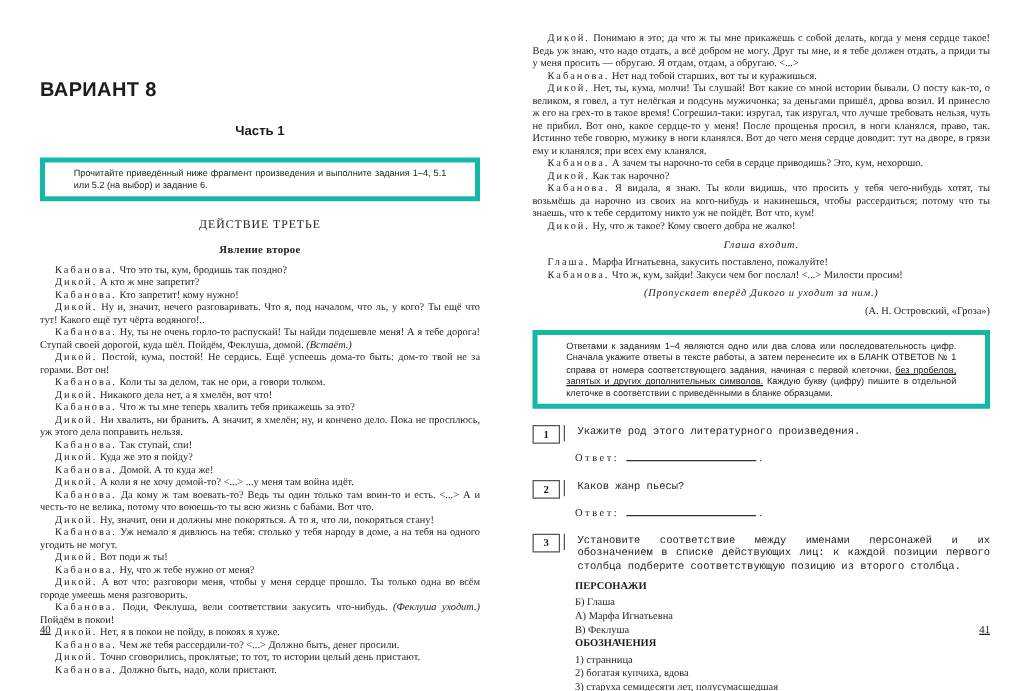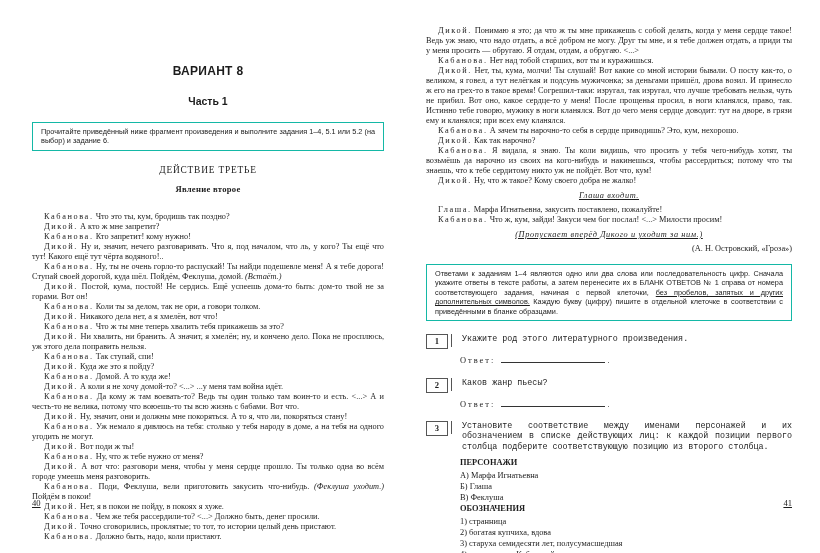--- a/index.html
+++ b/index.html
@@ -4,32 +4,32 @@
 <style>
   html,body{margin:0;padding:0;}
   body{
     width:820px;height:553px;position:relative;overflow:hidden;
     background:#ffffff;color:#1c1c1c;
     font-family:"Liberation Serif", serif;
   }
   .page{position:absolute;top:0;}
   .page-left{left:32px;width:352px;}
   .page-right{left:426px;width:366px;}
-  .variant-title{margin:64px 0 0;text-align:center;font-family:"Liberation Sans",sans-serif;
-    font-weight:bold;font-size:12px;letter-spacing:0.3px;}
+  .variant-title{margin:64px 0 0;font-family:"Liberation Sans",sans-serif;
+    font-weight:bold;font-size:16px;letter-spacing:0.3px;}
   .part-title{margin:17px 0 0;text-align:center;font-family:"Liberation Sans",sans-serif;
     font-weight:bold;font-size:10.5px;}
-  .ibox{border:1px solid #14b8a6;margin-top:15px;padding:4px 8px;
+  .ibox{border:4px solid #14b8a6;margin-top:15px;padding:4px 23px;
     font-family:"Liberation Sans",sans-serif;font-size:7.3px;line-height:9.4px;text-align:justify;}
   .act-title{margin:14px 0 0;text-align:center;font-size:9.4px;letter-spacing:0.8px;}
-  .scene-title{margin:9px 0 18px;text-align:center;font-weight:bold;font-size:8.6px;letter-spacing:0.3px;}
+  .scene-title{margin:9px 0 7px;text-align:center;font-weight:bold;font-size:8.6px;letter-spacing:0.3px;}
   .dlg{margin:0;text-indent:12px;text-align:justify;font-size:8.3px;line-height:10px;}
   .spk{letter-spacing:1.6px;}
   .st{font-style:italic;}
-  .stage-center{margin:5px 0;text-align:center;font-style:italic;font-size:8.3px;letter-spacing:0.6px;text-decoration:underline;}
+  .stage-center{margin:5px 0;text-align:center;font-style:italic;font-size:8.3px;letter-spacing:0.6px;}
   .attribution{margin:5px 0 0;text-align:right;font-size:8.3px;}
   .pagenum{position:absolute;top:498px;font-size:8.6px;text-decoration:underline;}
   .pagenum-left{left:32px;}
   .pagenum-right{right:28px;text-align:right;}
   .uline{text-decoration:underline;}
   .qrow{display:flex;align-items:flex-start;margin-top:13px;}
   .qnum{flex:0 0 auto;border:1px solid #555;width:20px;height:13px;line-height:13px;
     text-align:center;font-weight:bold;font-size:8.6px;}
   .qtick{flex:0 0 auto;border-left:1px solid #555;height:13px;margin-left:3px;}
   .qtext{margin:0 0 0 10px;font-size:8.4px;line-height:10.3px;text-align:justify;font-family:Liberation Mono, monospace;}
@@ -71,21 +71,21 @@
   <p class="dlg"><span class="spk">Кабанова.</span><span> Так ступай, спи!</span></p>
   <p class="dlg"><span class="spk">Дикой.</span><span> Куда же это я пойду?</span></p>
   <p class="dlg"><span class="spk">Кабанова.</span><span> Домой. А то куда же!</span></p>
   <p class="dlg"><span class="spk">Дикой.</span><span> А коли я не хочу домой-то? &lt;...&gt; ...у меня там война идёт.</span></p>
   <p class="dlg"><span class="spk">Кабанова.</span><span> Да кому ж там воевать-то? Ведь ты один только там воин-то и есть. &lt;...&gt; А и честь-то не велика, потому что воюешь-то ты всю жизнь с бабами. Вот что.</span></p>
   <p class="dlg"><span class="spk">Дикой.</span><span> Ну, значит, они и должны мне покоряться. А то я, что ли, покоряться стану!</span></p>
   <p class="dlg"><span class="spk">Кабанова.</span><span> Уж немало я дивлюсь на тебя: столько у тебя народу в доме, а на тебя на одного угодить не могут.</span></p>
   <p class="dlg"><span class="spk">Дикой.</span><span> Вот поди ж ты!</span></p>
   <p class="dlg"><span class="spk">Кабанова.</span><span> Ну, что ж тебе нужно от меня?</span></p>
   <p class="dlg"><span class="spk">Дикой.</span><span> А вот что: разговори меня, чтобы у меня сердце прошло. Ты только одна во всём городе умеешь меня разговорить.</span></p>
-  <p class="dlg"><span class="spk">Кабанова.</span><span> Поди, Феклуша, вели приготовить закусить что-нибудь. </span><span class="st">(Феклуша уходит.)</span><span> Пойдём в покои!</span></p>
+  <p class="dlg"><span class="spk">Кабанова.</span><span> Поди, Феклуша, вели соответствии закусить что-нибудь. </span><span class="st">(Феклуша уходит.)</span><span> Пойдём в покои!</span></p>
   <p class="dlg"><span class="spk">Дикой.</span><span> Нет, я в покои не пойду, в покоях я хуже.</span></p>
   <p class="dlg"><span class="spk">Кабанова.</span><span> Чем же тебя рассердили-то? &lt;...&gt; Должно быть, денег просили.</span></p>
   <p class="dlg"><span class="spk">Дикой.</span><span> Точно сговорились, проклятые; то тот, то истории целый день пристают.</span></p>
   <p class="dlg"><span class="spk">Кабанова.</span><span> Должно быть, надо, коли пристают.</span></p>
 </div>
 <div class="pagenum pagenum-left">40</div>
 
 <div class="page page-right" style="top:26px;">
   <p class="dlg"><span class="spk">Дикой.</span><span> Понимаю я это; да что ж ты мне прикажешь с собой делать, когда у меня сердце такое! Ведь уж знаю, что надо отдать, а всё добром не могу. Друг ты мне, и я тебе должен отдать, а приди ты у меня просить — обругаю. Я отдам, отдам, а обругаю. &lt;...&gt;</span></p>
   <p class="dlg"><span class="spk">Кабанова.</span><span> Нет над тобой старших, вот ты и куражишься.</span></p>
@@ -131,22 +131,22 @@
 
   <div class="qrow" style="margin-top:12px;">
     <span class="qnum">3</span>
     <span class="qtick"></span>
     <p class="qtext">Установите соответствие между именами персонажей и их обозначением в списке действующих лиц: к каждой позиции первого столбца подберите соответствующую позицию из второго столбца.</p>
   </div>
 
   <div class="mcols">
     <div class="mcol1">
       <p class="mhead">ПЕРСОНАЖИ</p>
+      <p class="mrow">Б) Глаша</p>
       <p class="mrow">А) Марфа Игнатьевна</p>
-      <p class="mrow">Б) Глаша</p>
       <p class="mrow">В) Феклуша</p>
     </div>
     <div class="mcol2">
       <p class="mhead">ОБОЗНАЧЕНИЯ</p>
       <p class="mrow">1) странница</p>
       <p class="mrow">2) богатая купчиха, вдова</p>
       <p class="mrow">3) старуха семидесяти лет, полусумасшедшая</p>
       <p class="mrow">4) девка в доме Кабановой</p>
     </div>
   </div>

